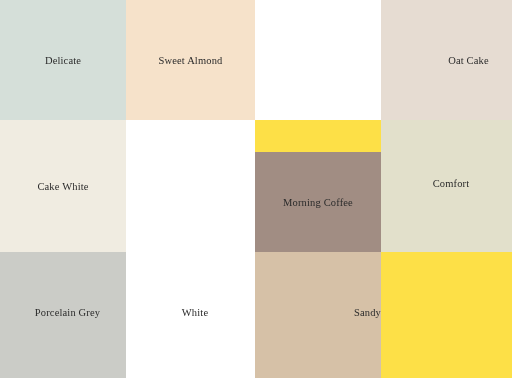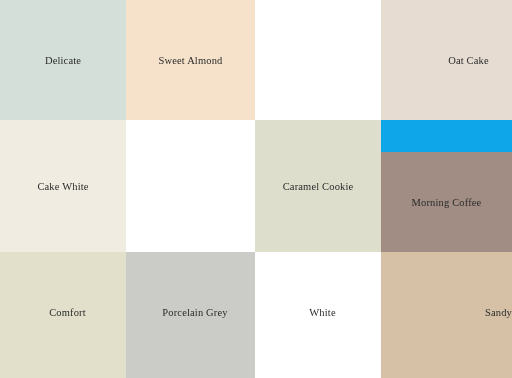--- a/index.html
+++ b/index.html
@@ -14,21 +14,21 @@
     overflow: hidden;
     font-family: "Liberation Serif", "DejaVu Serif", serif;
   }
 
   #palette-grid {
     display: grid;
     width: 512px;
     height: 378px;
     grid-template-columns: 126px 129px 126px 131px;
     grid-template-rows: 120px 132px 126px;
-    background: #0ea5e9;
+    background: #fde047;
   }
 
   .swatch {
     position: relative;
     display: flex;
     align-items: center;
     justify-content: center;
     overflow: hidden;
     box-sizing: border-box;
   }
@@ -68,23 +68,20 @@
   <div class="swatch row-1" style="background-color: rgb(230, 220, 210); padding-left: 44px;">
     <span class="swatch-label">Oat Cake</span>
   </div>
 
   <div class="swatch row-2" style="background-color: rgb(240, 236, 225);">
     <span class="swatch-label">Cake White</span>
   </div>
   <div class="swatch row-2" style="background-color: rgb(255, 255, 255);">
     
   </div>
-  <div class="swatch row-2" style="background-color: rgb(222, 222, 205);">
-    <span class="swatch-label">Caramel Cookie</span>
-  </div>
   <div class="swatch row-2" style="background-color: rgb(161, 141, 131); margin-top: 32px;">
     <span class="swatch-label">Morning Coffee</span>
   </div>
 
   <div class="swatch row-3" style="background-color: rgb(226, 224, 203);">
     <span class="swatch-label">Comfort</span>
   </div>
   <div class="swatch row-3" style="background-color: rgb(203, 204, 199);">
     <span class="swatch-label">Porcelain Grey</span>
   </div>

